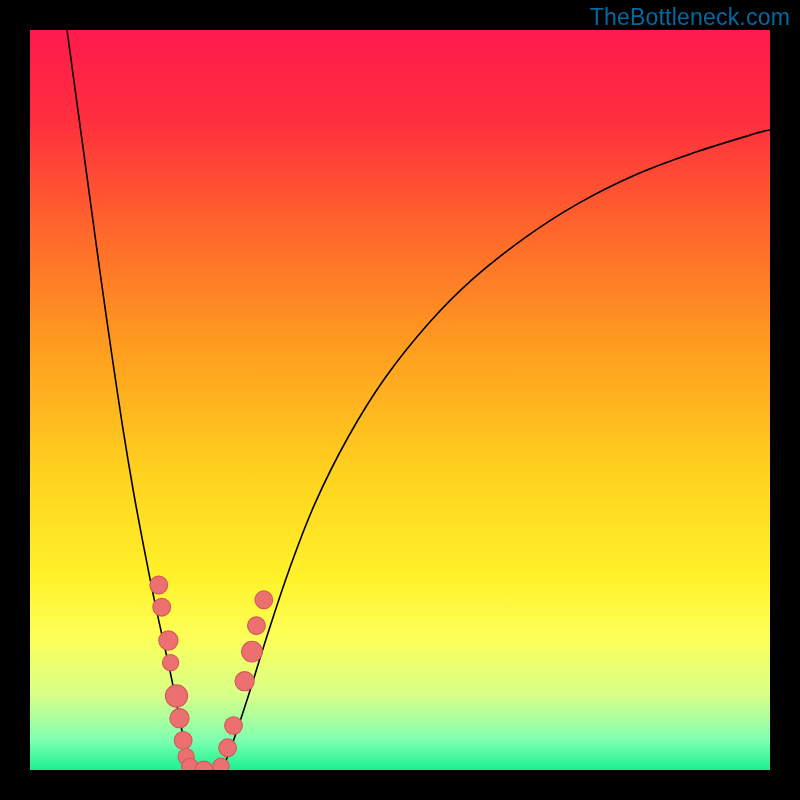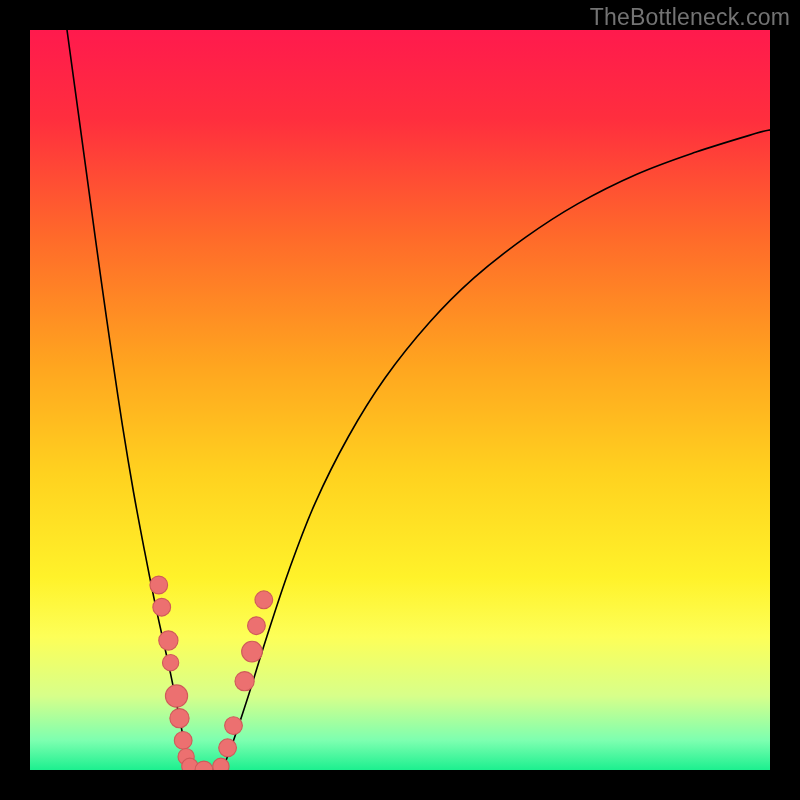--- a/index.html
+++ b/index.html
@@ -36,21 +36,21 @@
     inset: 0;
   }
   .dots {
     position: absolute;
     inset: 0;
   }
   .watermark {
     position: absolute;
     top: 4px;
     right: 10px;
-    color: #737373;
+    color: #0369a1;
     font-size: 23px;
     font-weight: 500;
     letter-spacing: 0.2px;
     user-select: none;
   }
 </style>
 </head>
 <body>
 
 <div class="frame">

